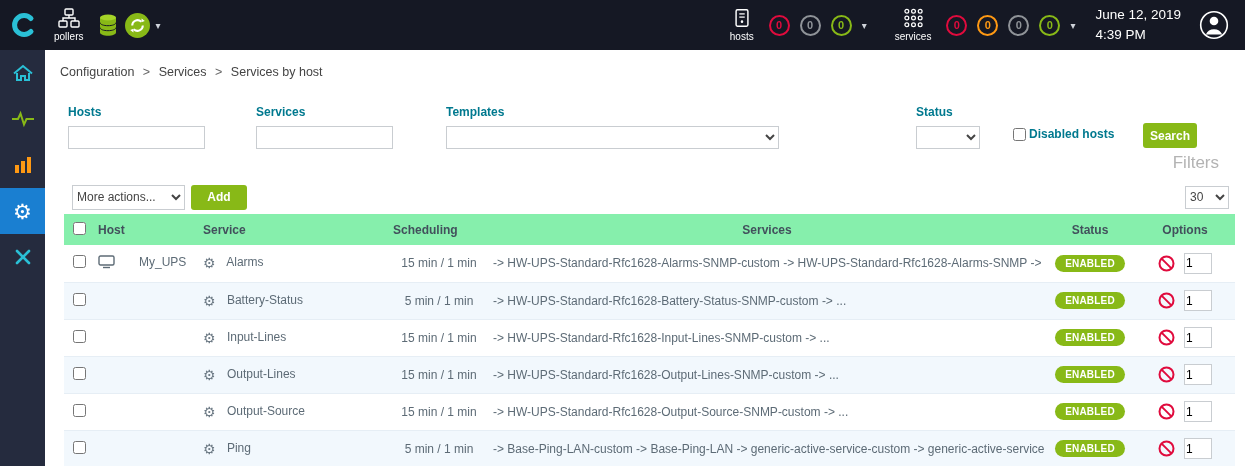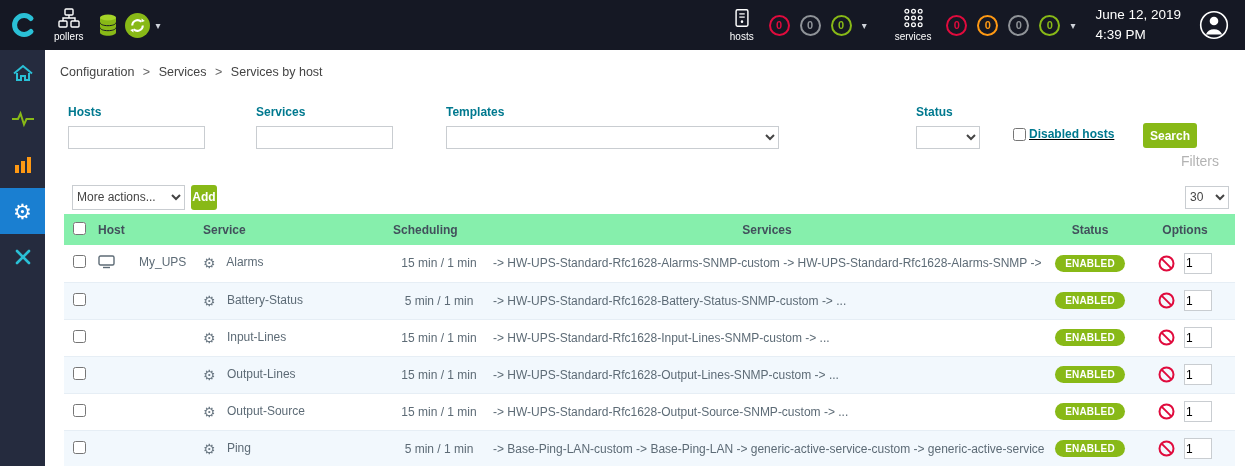--- a/index.html
+++ b/index.html
@@ -31,28 +31,28 @@
   .crumb-sep{margin:0 5px;color:#666;}
 
   
   .filter-panel{position:absolute;left:0;top:47px;width:100%;height:70px;}
   .f-block{position:absolute;top:8px;}
   .f-label{font-size:12px;font-weight:700;color:#00798f;display:block;margin-bottom:7px;}
   .f-input{width:137px;height:23px;border:1px solid #c9cdd1;font-size:12px;padding:0 5px;}
   select{border:1px solid #c9cdd1;background:#fff;font-size:12px;height:23px;color:#444;}
   .btn-green{background:#88b917;color:#fff;border:none;border-radius:3px;font-size:12px;font-weight:700;cursor:pointer;}
   .search-btn{position:absolute;left:1098px;top:26px;width:54px;height:25px;}
-  .filters-caption{position:absolute;top:56px;right:26px;font-size:14px;color:#b3b3b3;}
-  .disabled-wrap{position:absolute;left:968px;top:30px;display:flex;align-items:center;gap:3px;text-decoration:underline;}
+  .filters-caption{position:absolute;top:56px;right:26px;font-size:17px;color:#b3b3b3;}
+  .disabled-wrap{position:absolute;left:968px;top:30px;display:flex;align-items:center;gap:3px;}
   .disabled-wrap .f-label{margin:0;cursor:pointer;}
 
   
   .toolbar{position:absolute;left:0;top:127px;width:100%;height:40px;display:flex;align-items:center;padding-left:12px;}
   .more-actions{width:113px;margin-left:15px;height:25px;}
-  .add-btn{width:26px;height:25px;margin-left:6px;}
+  .add-btn{width:56px;height:25px;margin-left:6px;}
   .page-size{width:44px;margin-left:auto;margin-right:16px;}
 
   
   .tablewrap{position:absolute;left:19px;top:164px;width:1171px;}
   table{border-collapse:collapse;width:1171px;table-layout:fixed;}
   th{background:#86efac;height:31px;font-size:12px;color:#42505c;font-weight:700;padding:0 4px;cursor:pointer;}
   td{height:37px;border-bottom:1px solid #e6eef5;font-size:12px;color:#5d6b76;padding:0 4px;overflow:hidden;white-space:nowrap;}
   tbody tr:nth-child(even){background:#f2f8fd;}
   .col-check{width:30px;text-align:center;cursor:default;}
   .col-host{width:105px;text-align:left;}

